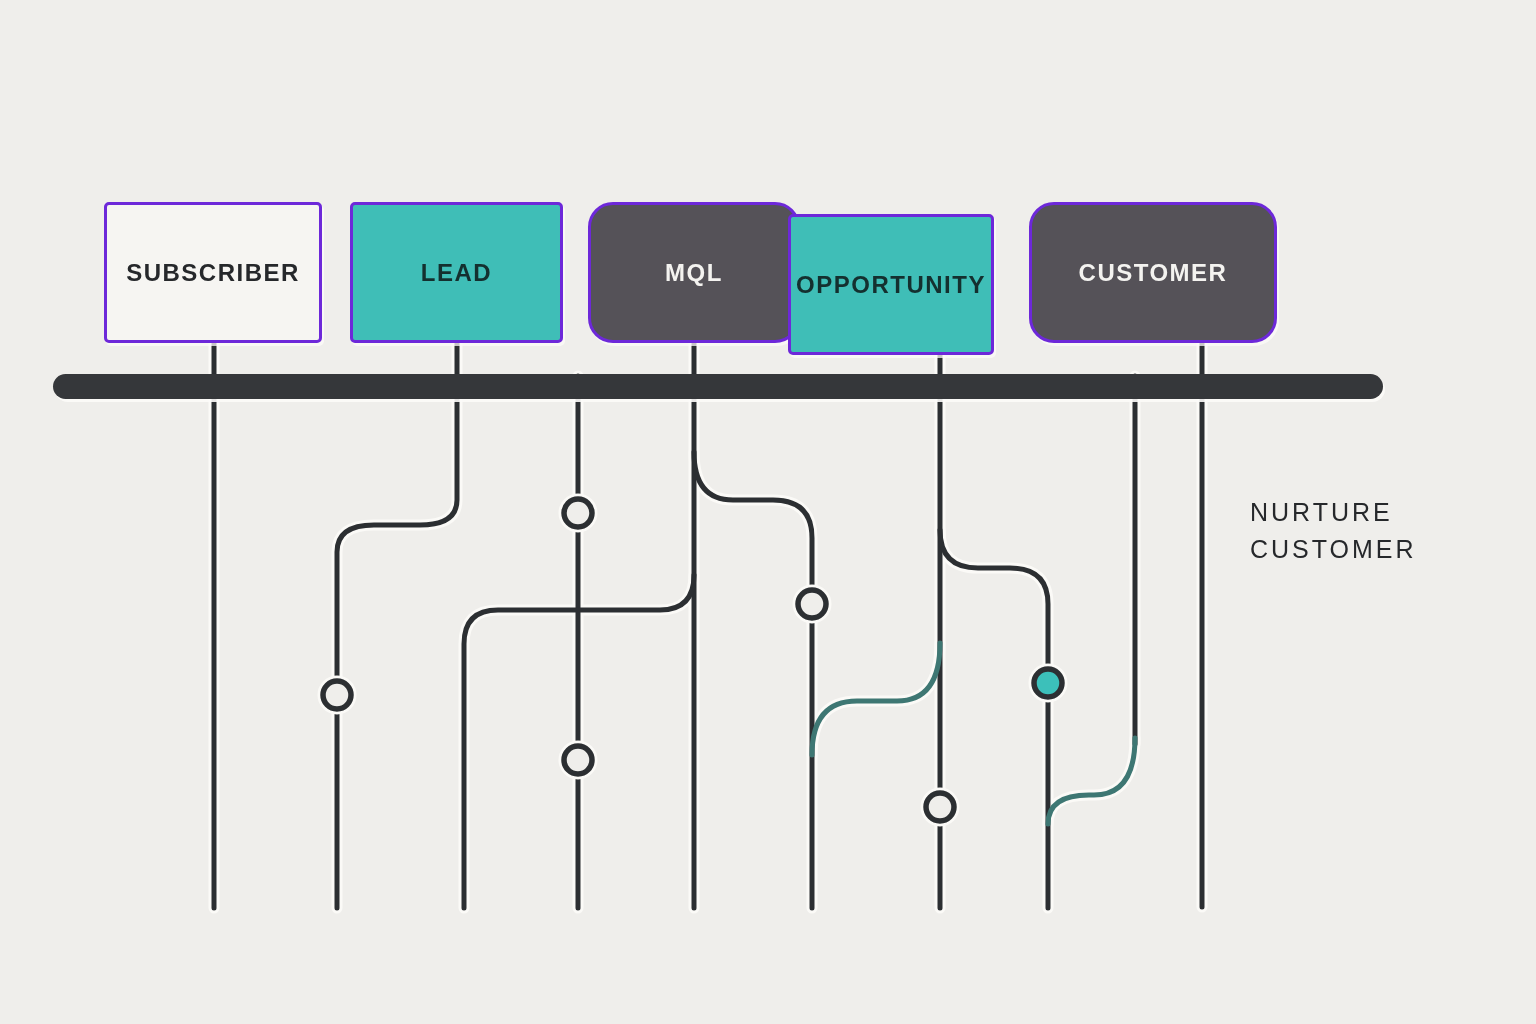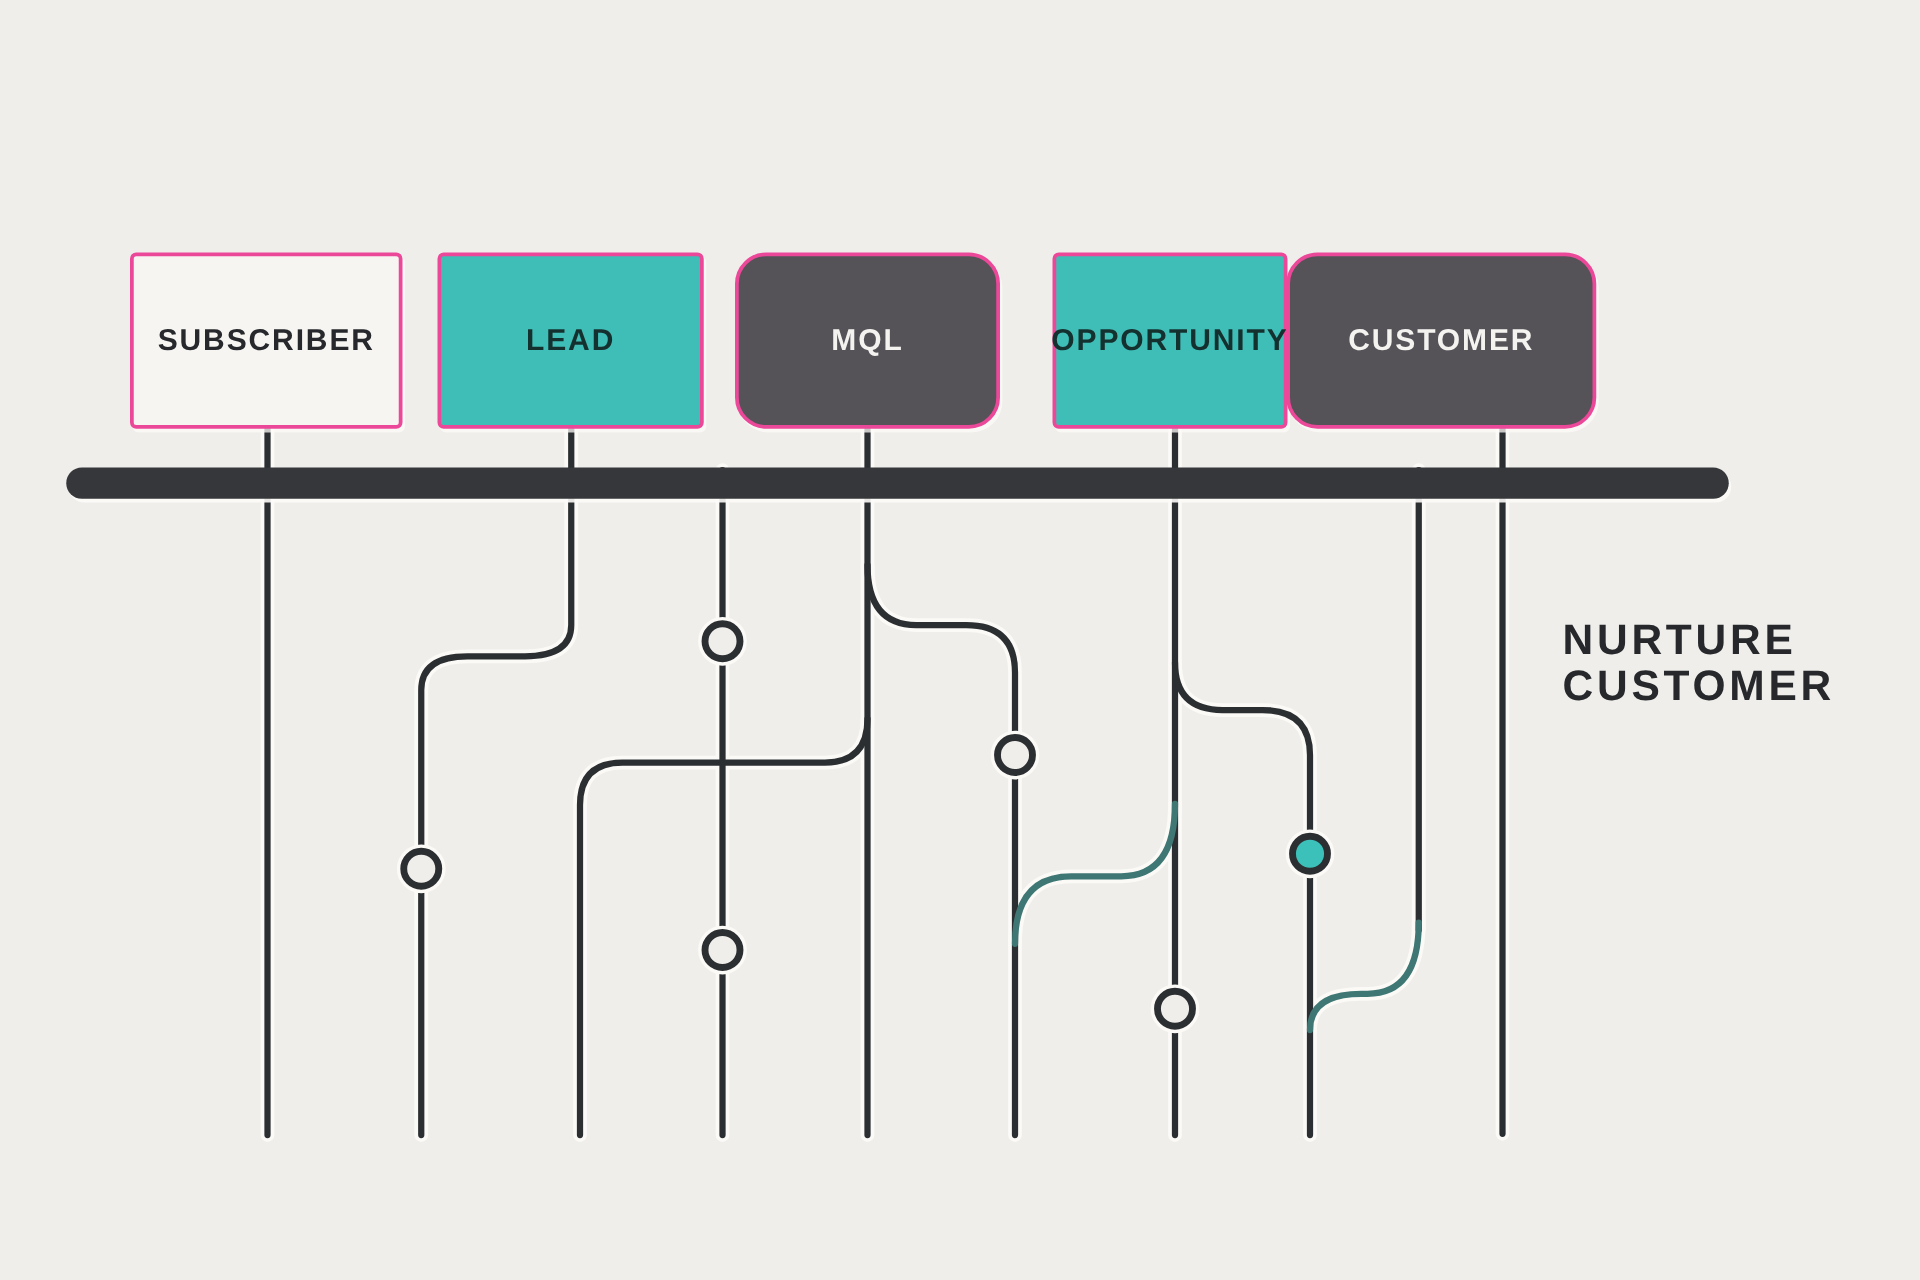--- a/index.html
+++ b/index.html
@@ -32,37 +32,37 @@
   circle.node{fill:var(--bg);stroke:var(--line);stroke-width:5.5;}
   circle.node.filled{fill:var(--node-fill);}
 
   .bar{
     position:absolute;left:53px;top:374px;width:1330px;height:25px;
     background:var(--bar);border-radius:13px;
     box-shadow:2px 3px 0 rgba(252,251,248,.9);
   }
   .stage{
     position:absolute;top:202px;height:141px;
-    box-sizing:border-box;border:3px solid #ec4899;border-radius:5px;
+    box-sizing:border-box;border:3px solid #6d28d9;border-radius:5px;
     display:flex;align-items:center;justify-content:center;
     font-weight:bold;font-size:24px;letter-spacing:1.5px;
     box-shadow:2px 3px 0 rgba(252,251,248,.75);
   }
   .stage.light{background:var(--light-panel);color:var(--text-dark);}
   .stage.teal{background:var(--teal);color:var(--text-on-teal);}
   .stage.dark{background:var(--dark-panel);color:var(--text-light);border-radius:25px;}
   .stage-1{left:104px;width:218px;}
   .stage-2{left:350px;width:213px;text-align:right;}
   .stage-3{left:588px;width:212px;}
-  .stage-4{left:842px;width:188px;}
+  .stage-4{left:788px;width:206px;margin-top:12px;}
   .stage-5{left:1029px;width:248px;}
 
   .annotation{
     position:absolute;left:1250px;top:494px;
-    color:var(--text-dark);font-weight:bold;font-size:34px;
+    color:var(--text-dark);font-weight:normal;font-size:25px;
     letter-spacing:3px;line-height:37px;white-space:nowrap;
   }
 </style>
 </head>
 <body>
 
 <div class="canvas">
 
   <svg class="streams" width="1536" height="1024" viewBox="0 0 1536 1024">
 

